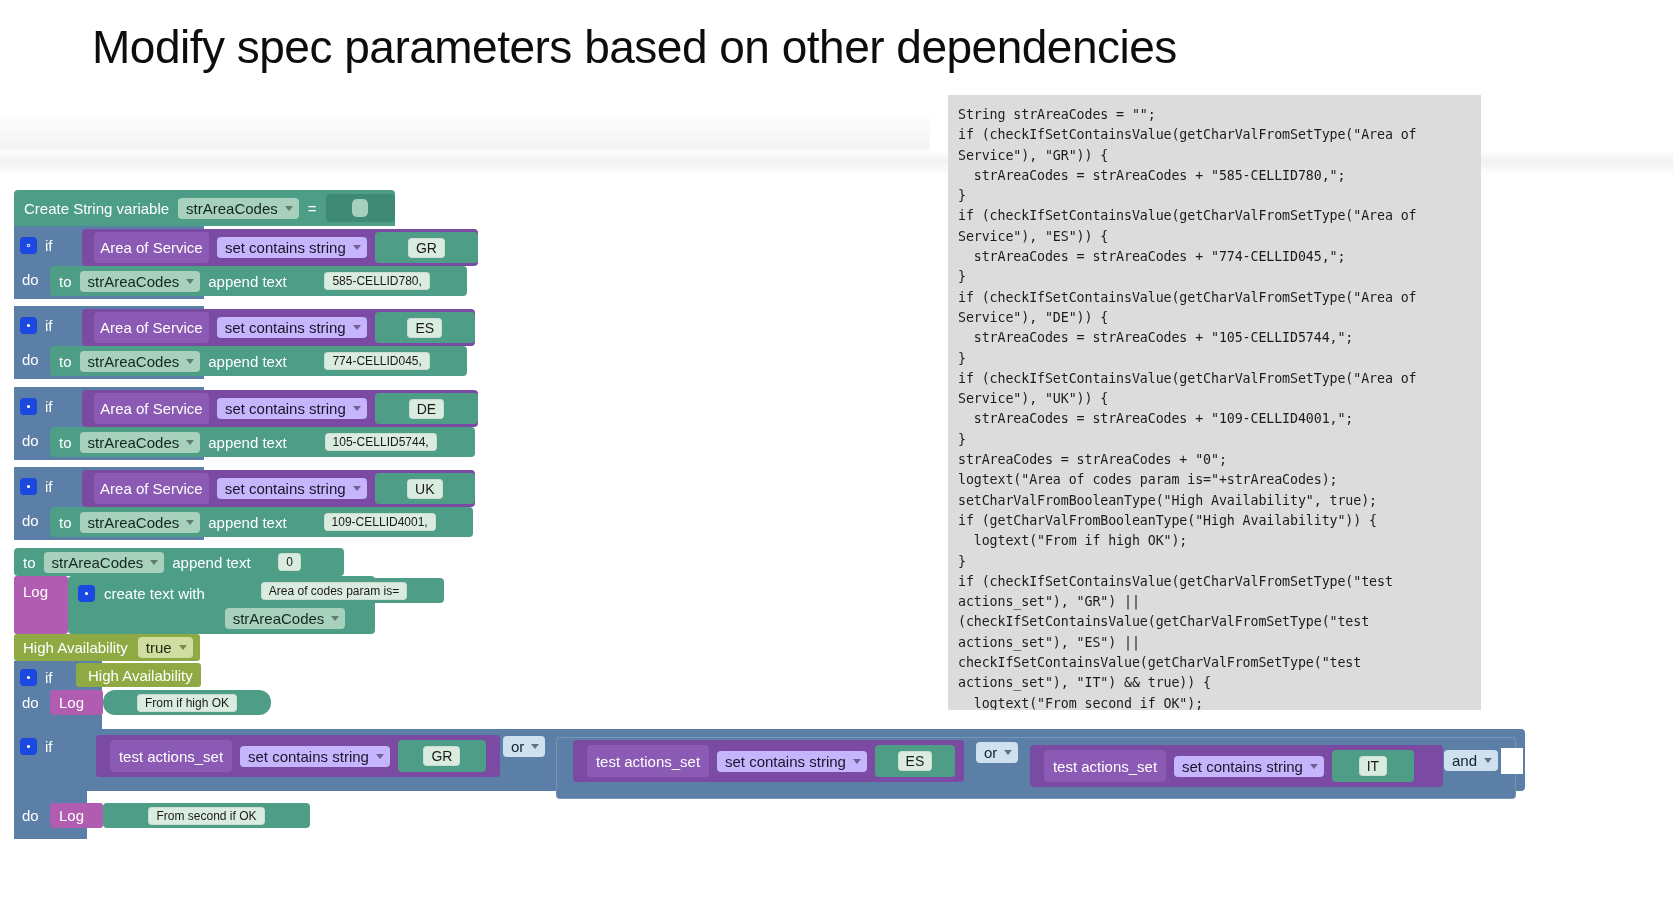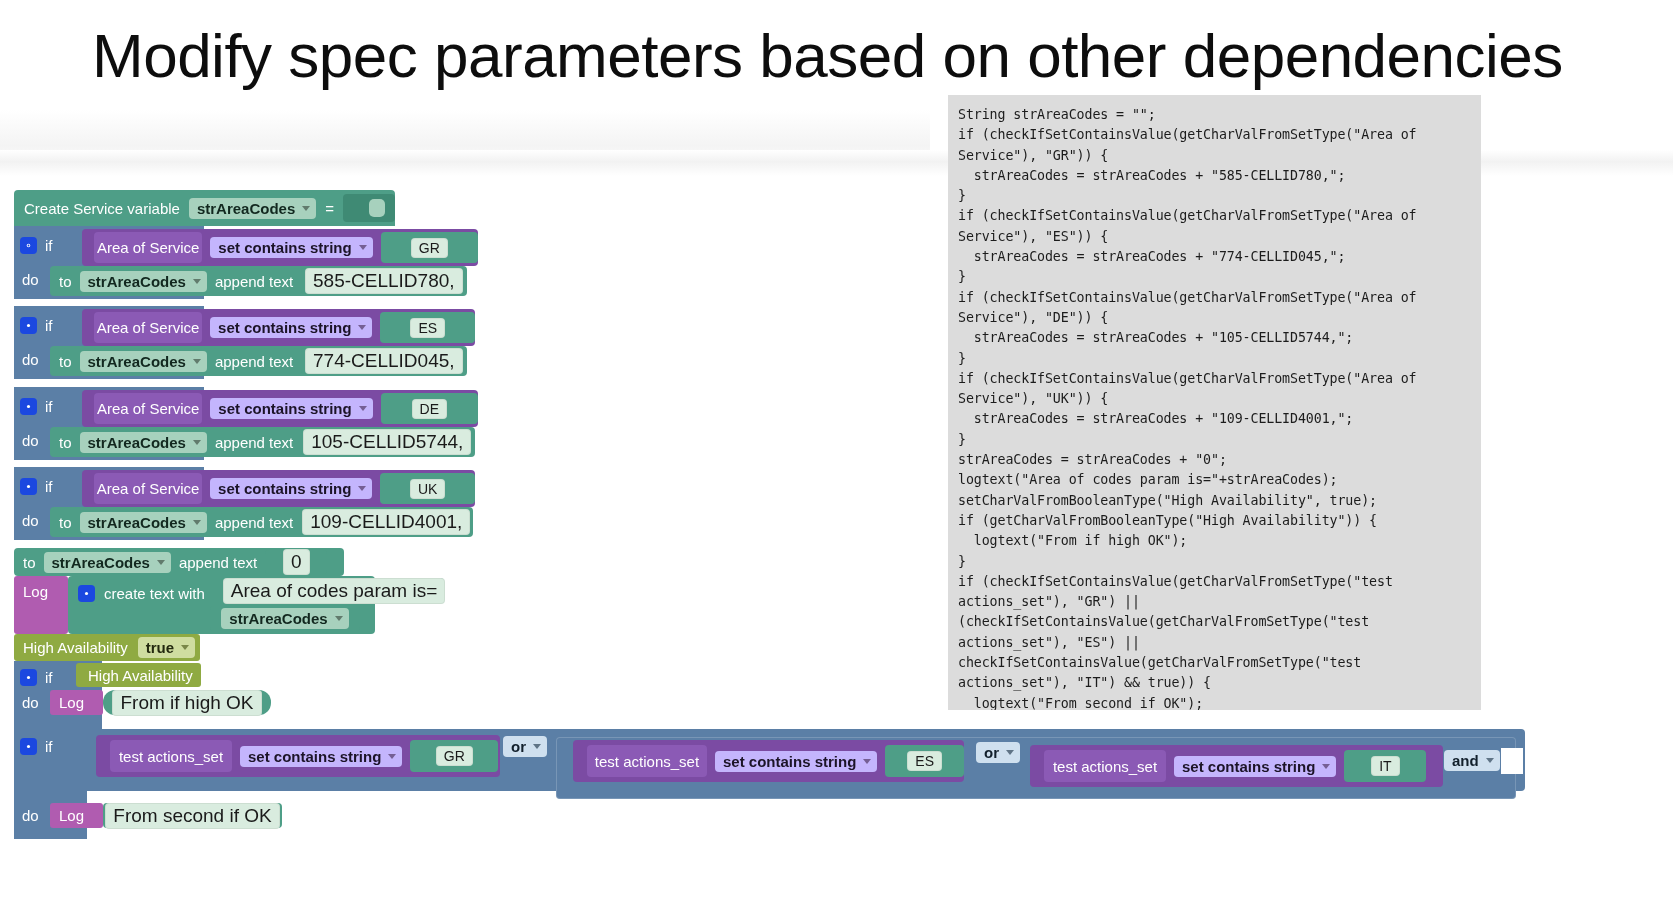--- a/index.html
+++ b/index.html
@@ -5,21 +5,21 @@
   html,body{margin:0;padding:0;}
   body{
     width:1673px;height:910px;position:relative;overflow:hidden;
     background:#ffffff;
     font-family:"Liberation Sans", sans-serif;
   }
 
   
   .slide-title{
     position:absolute;left:92px;top:20px;
-    font-size:62px;font-weight:400;color:#0d0d0d;
+    font-size:46px;font-weight:400;color:#0d0d0d;
     letter-spacing:-0.5px;white-space:nowrap;
     font-family:"Liberation Sans", sans-serif;
   }
 
   
   .band{
     position:absolute;left:0;top:150px;width:1673px;height:26px;
     background:linear-gradient(to bottom,#ffffff 0%,#f2f2f2 45%,#ffffff 100%);
   }
   .band2{
@@ -63,33 +63,33 @@
     color:#ffffff;font-size:15px;line-height:1;
     font-family:"Liberation Sans", sans-serif;
     white-space:nowrap;
   }
 
   
   .field{
     display:inline-block;
     background:#d9ecdf;
     border-radius:4px;
-    color:#1a1a1a;font-size:19px;
+    color:#1a1a1a;font-size:12px;
     padding:2px 8px;
     white-space:nowrap;
     box-shadow:inset 0 0 0 1px rgba(0,0,0,.06);
   }
   .field.sm{font-size:14px;}
 
   
   .dd{
     display:inline-flex;align-items:center;gap:7px;
     background:#a7d1bd;border-radius:4px;
     color:#12281f;font-size:15px;
-    padding:2px 6px 2px 8px;white-space:nowrap;font-weight:bold;
+    padding:2px 6px 2px 8px;white-space:nowrap;
   }
   .dd.purple{background:#c4b5fd;color:#1c1428;}
   .dd.olive {background:#cfdda0;color:#23290f;}
   .dd.blue  {background:#cfe0ef;color:#12202c;}
   .dd .arr{
     width:0;height:0;border-left:4px solid transparent;
     border-right:4px solid transparent;border-top:5px solid #4a5d52;
     opacity:.75;
   }
   .dd.purple .arr{border-top-color:#5b4270;}
@@ -138,21 +138,21 @@
 if (checkIfSetContainsValue(getCharValFromSetType("test actions_set"), "GR") ||
 (checkIfSetContainsValue(getCharValFromSetType("test actions_set"), "ES") || checkIfSetContainsValue(getCharValFromSetType("test actions_set"), "IT") &amp;&amp; true)) {
   logtext("From second if OK");
 }</pre>
 </div>
 
 <div class="ws">
 
   <div class="blk c-var" style="left:14px;top:190px;width:381px;height:36px;border-radius:4px 4px 0 0;">
     <div class="row" style="padding-left:10px;gap:9px;">
-      <span class="lbl">Create Service variable</span>
+      <span class="lbl">Create String variable</span>
       <span class="dd">
         <span>strAreaCodes</span>
         <i class="arr"></i>
       </span>
       <span class="lbl">=</span>
       <span class="blk c-var-d" style="position:relative;width:70px;height:28px;border-radius:4px;">
         <span style="position:absolute;left:26px;top:5px;width:16px;height:18px;background:#a7d1bd;border-radius:5px;"></span>
       </span>
     </div>
   </div>
@@ -444,17 +444,17 @@
   <span class="dd blue" style="position:absolute;left:1444px;top:750px;">
     <span>and</span>
     <i class="arr"></i>
   </span>
   <div style="position:absolute;left:1501px;top:748px;width:22px;height:26px;background:#ffffff;"></div>
 
   <span class="lbl" style="position:absolute;left:22px;top:808px;">do</span>
   <div class="blk c-log" style="left:50px;top:803px;width:53px;height:25px;border-radius:3px;display:flex;align-items:center;padding-left:9px;">
     <span class="lbl">Log</span>
   </div>
-  <div class="blk c-var" style="left:103px;top:803px;width:179px;height:25px;border-radius:4px;display:flex;align-items:center;justify-content:center;">
+  <div class="blk c-var" style="left:103px;top:803px;width:207px;height:25px;border-radius:4px;display:flex;align-items:center;justify-content:center;">
     <span class="field">From second if OK</span>
   </div>
 
 </div>
 
 </body></html>

